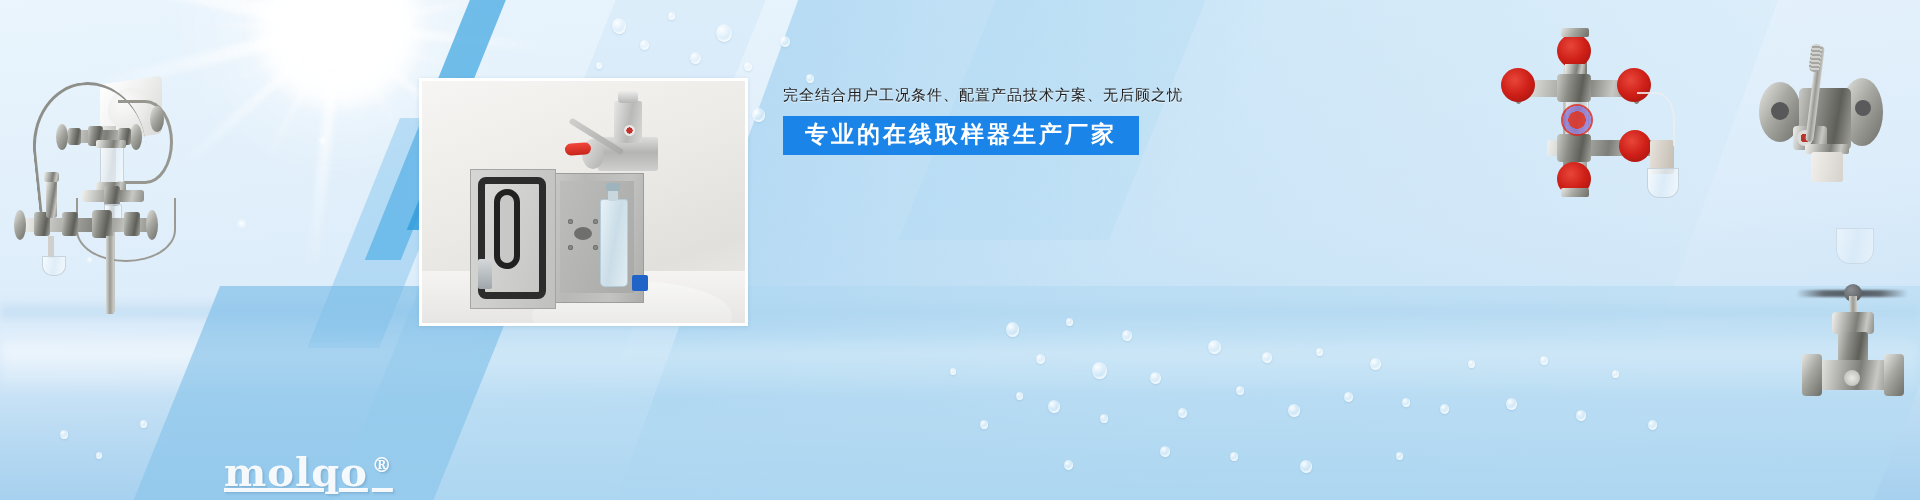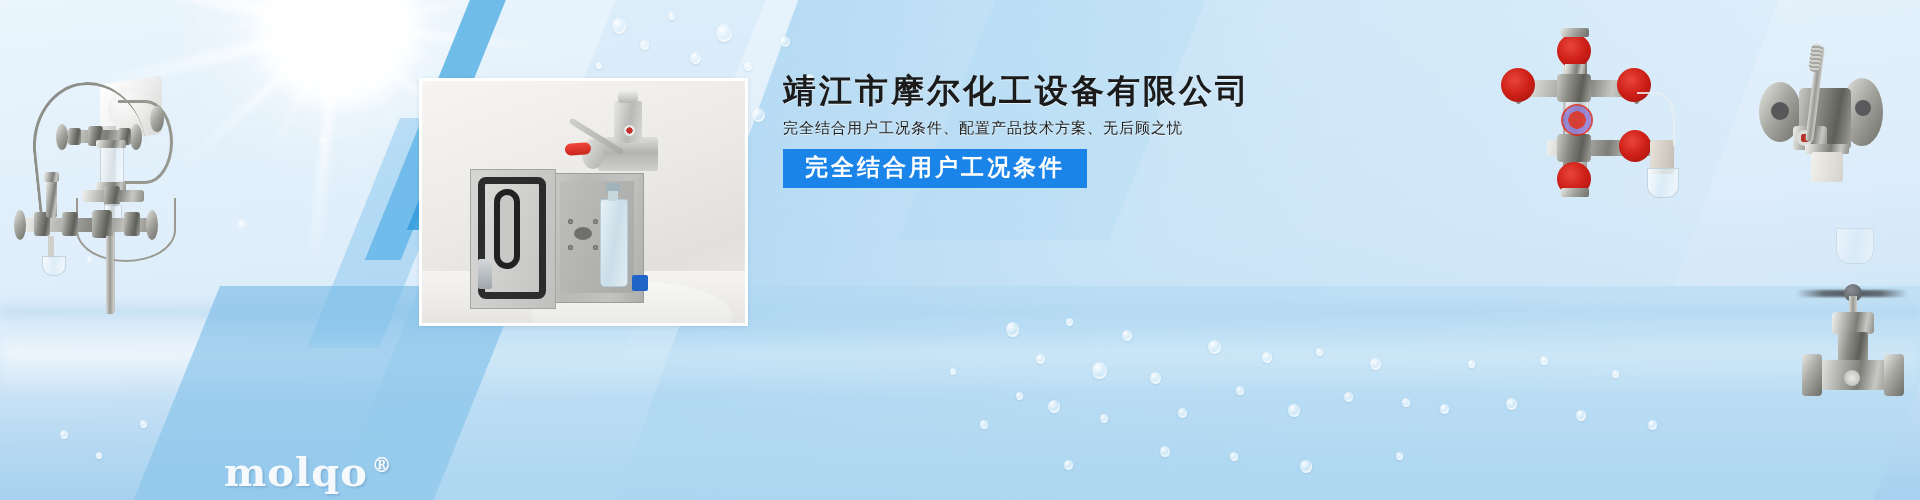--- a/index.html
+++ b/index.html
@@ -177,21 +177,21 @@
     text-transform:uppercase;opacity:.92;
   }
 
   
   .logo{
     position:absolute;left:224px;top:452px;
     font-family:"DejaVu Serif","Liberation Serif",serif;
     font-size:40px;font-weight:700;letter-spacing:1px;
     color:rgba(255,255,255,.92);
     text-shadow:1px 1px 0 rgba(130,180,215,.9),2px 2px 2px rgba(110,165,205,.45);
-    line-height:1;white-space:nowrap;
+    line-height:1;white-space:nowrap;text-decoration:underline;
   }
   .logo .reg{font-size:20px;vertical-align:super;margin-left:4px;}
 </style>
 </head>
 <body>
 
 <div id="banner">
 
   <div class="bg-layer">
 
@@ -372,24 +372,23 @@
     <div class="valve-base"></div>
     <div class="valve-flange"></div>
     <div class="valve-stack"></div>
     <div class="valve-knob"></div>
     <div class="valve-seal"></div>
     <div class="valve-lever"></div>
     <div class="red-grip"></div>
   </div>
 
   <div class="txt">
-    <div class="company">靖江市摩尔化工设备有限公司</div>
     <div class="line3">完全结合用户工况条件、配置产品技术方案、无后顾之忧</div>
     <div class="line4">
-      <span class="hl">完全结合用户工况条件</span>
+      <span class="hl">专业的在线取样器生产厂家</span>
     </div>
   </div>
 
   <div class="eq" style="left:1495px;top:28px;width:240px;height:170px;">
 
     <div class="eq metal pipe" style="left:68px;top:22px;width:24px;height:128px;"></div>
 
     <div class="eq glass" style="left:70px;top:58px;width:22px;height:56px;border-radius:2px;"></div>
 
     <div class="eq metal pipe" style="left:24px;top:52px;width:116px;height:17px;"></div>

